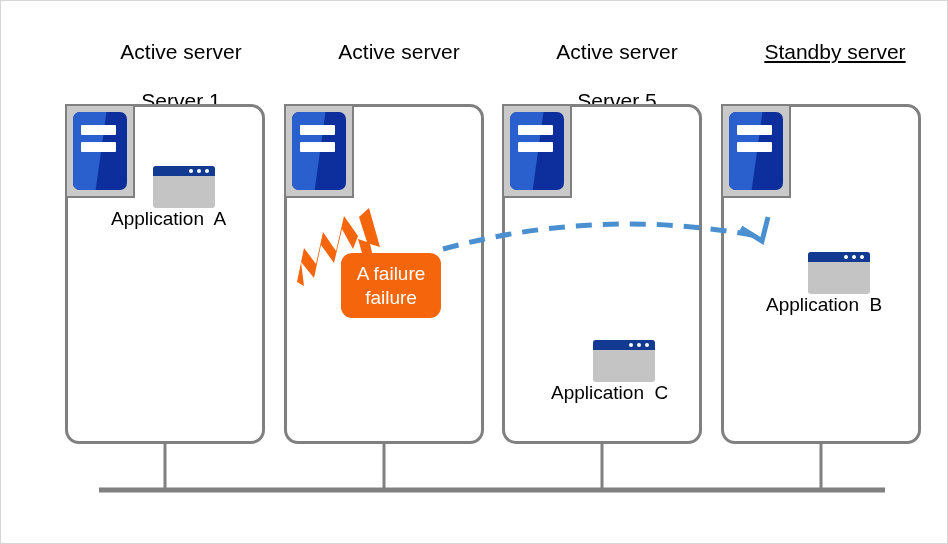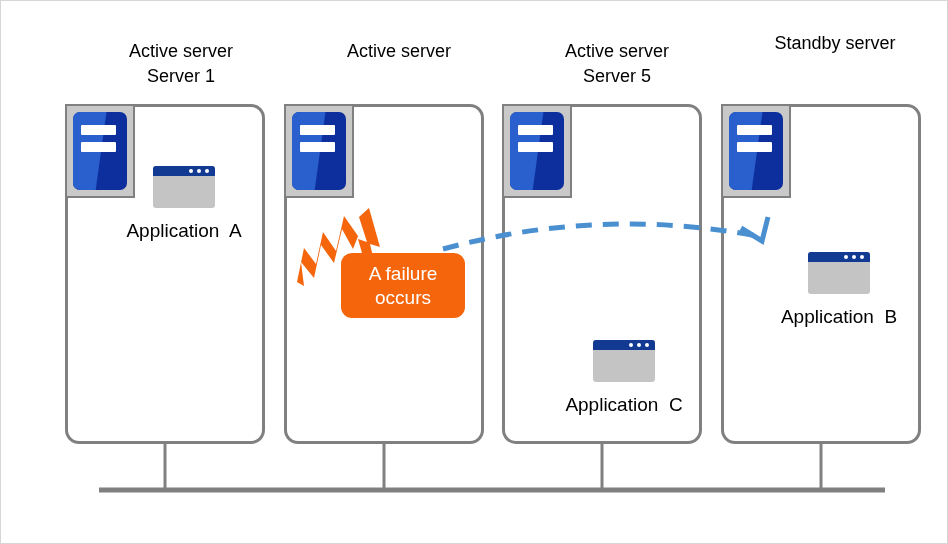--- a/index.html
+++ b/index.html
@@ -23,27 +23,27 @@
     position: absolute;
     left: 0;
     top: 0;
     width: 948px;
     height: 544px;
   }
   
   .server-caption {
     position: absolute;
     text-align: center;
-    font-size: 18px;
+    font-size: 21px;
     color: #000000;
     line-height: 25px;
     white-space: nowrap;
   }
   .server-caption .cap-role { display: block; }
-  .server-caption .cap-name { display: block; }
+  .server-caption .cap-name { display: block; margin-top: 24px; }
 
   
   .server-box {
     position: absolute;
     border: 3px solid #808080;
     border-radius: 14px;
     background: #ffffff;
     box-sizing: border-box;
   }
 
@@ -101,22 +101,21 @@
     top: 3px;
     width: 4px;
     height: 4px;
     border-radius: 50%;
     background: #ffffff;
   }
   .app-window .titlebar .dot.d1 { right: 22px; }
   .app-window .titlebar .dot.d2 { right: 14px; }
   .app-window .titlebar .dot.d3 { right: 6px; }
   .app-label {
-    margin-top: 12px;
-    text-align: center;
+    margin-top: 0;
     font-size: 19px;
     color: #000000;
     white-space: pre;
   }
 
   
   .failure-callout {
     position: absolute;
     background: #f4650c;
     border-radius: 11px;
@@ -143,21 +142,21 @@
 
   <div class="server-caption" style="left:298px; top:38px; width:200px;">
     <span class="cap-role">Active server</span>
   </div>
 
   <div class="server-caption" style="left:516px; top:38px; width:200px;">
     <span class="cap-role">Active server</span>
     <span class="cap-name">Server 5</span>
   </div>
 
-  <div class="server-caption" style="left:734px; top:30px; width:200px;">
+  <div class="server-caption" style="left:734px; top:38px; width:200px;text-decoration:underline;">
     <span class="cap-role">Standby server</span>
   </div>
 
   <div class="server-box" style="left:64px;  top:103px; width:200px; height:340px;"></div>
   <div class="server-box" style="left:283px; top:103px; width:200px; height:340px;"></div>
   <div class="server-box" style="left:501px; top:103px; width:200px; height:340px;"></div>
   <div class="server-box" style="left:720px; top:103px; width:200px; height:340px;"></div>
 
   <svg class="svg-layer" viewBox="0 0 948 544" xmlns="http://www.w3.org/2000/svg">
 
@@ -235,23 +234,23 @@
   </div>
 
   <svg class="svg-layer" viewBox="0 0 948 544" xmlns="http://www.w3.org/2000/svg">
     <path d="M368 207 L352 248 L341 228 L333 262 L320 244 L313 277
              L300 261 L303 285 L296 281 L303 247 L315 263 L322 231
              L335 250 L343 215 L357 235 Z" fill="#f4650c"></path>
     <path d="M368 207 L379 246 L369 243 L376 272 L365 266
              L357 238 L366 241 L358 216 Z" fill="#f4650c"></path>
   </svg>
 
-  <div class="failure-callout" style="left:340px; top:252px; width:124px; height:65px;">
+  <div class="failure-callout" style="left:340px; top:252px; width:100px; height:65px;">
     <span>A failure</span>
-    <span>occurs</span>
+    <span>failure</span>
   </div>
 
   <svg class="svg-layer" viewBox="0 0 948 544" xmlns="http://www.w3.org/2000/svg">
     <path d="M442 248 Q600 205 762 236" fill="none" stroke="#4a90d0" stroke-width="5" stroke-dasharray="16 11" stroke-linecap="butt"></path>
     <path d="M740 227 L761 240 L767 216" fill="none" stroke="#4a90d0" stroke-width="5" stroke-linecap="butt" stroke-linejoin="miter"></path>
   </svg>
 
 </div>
 
 </body></html>

